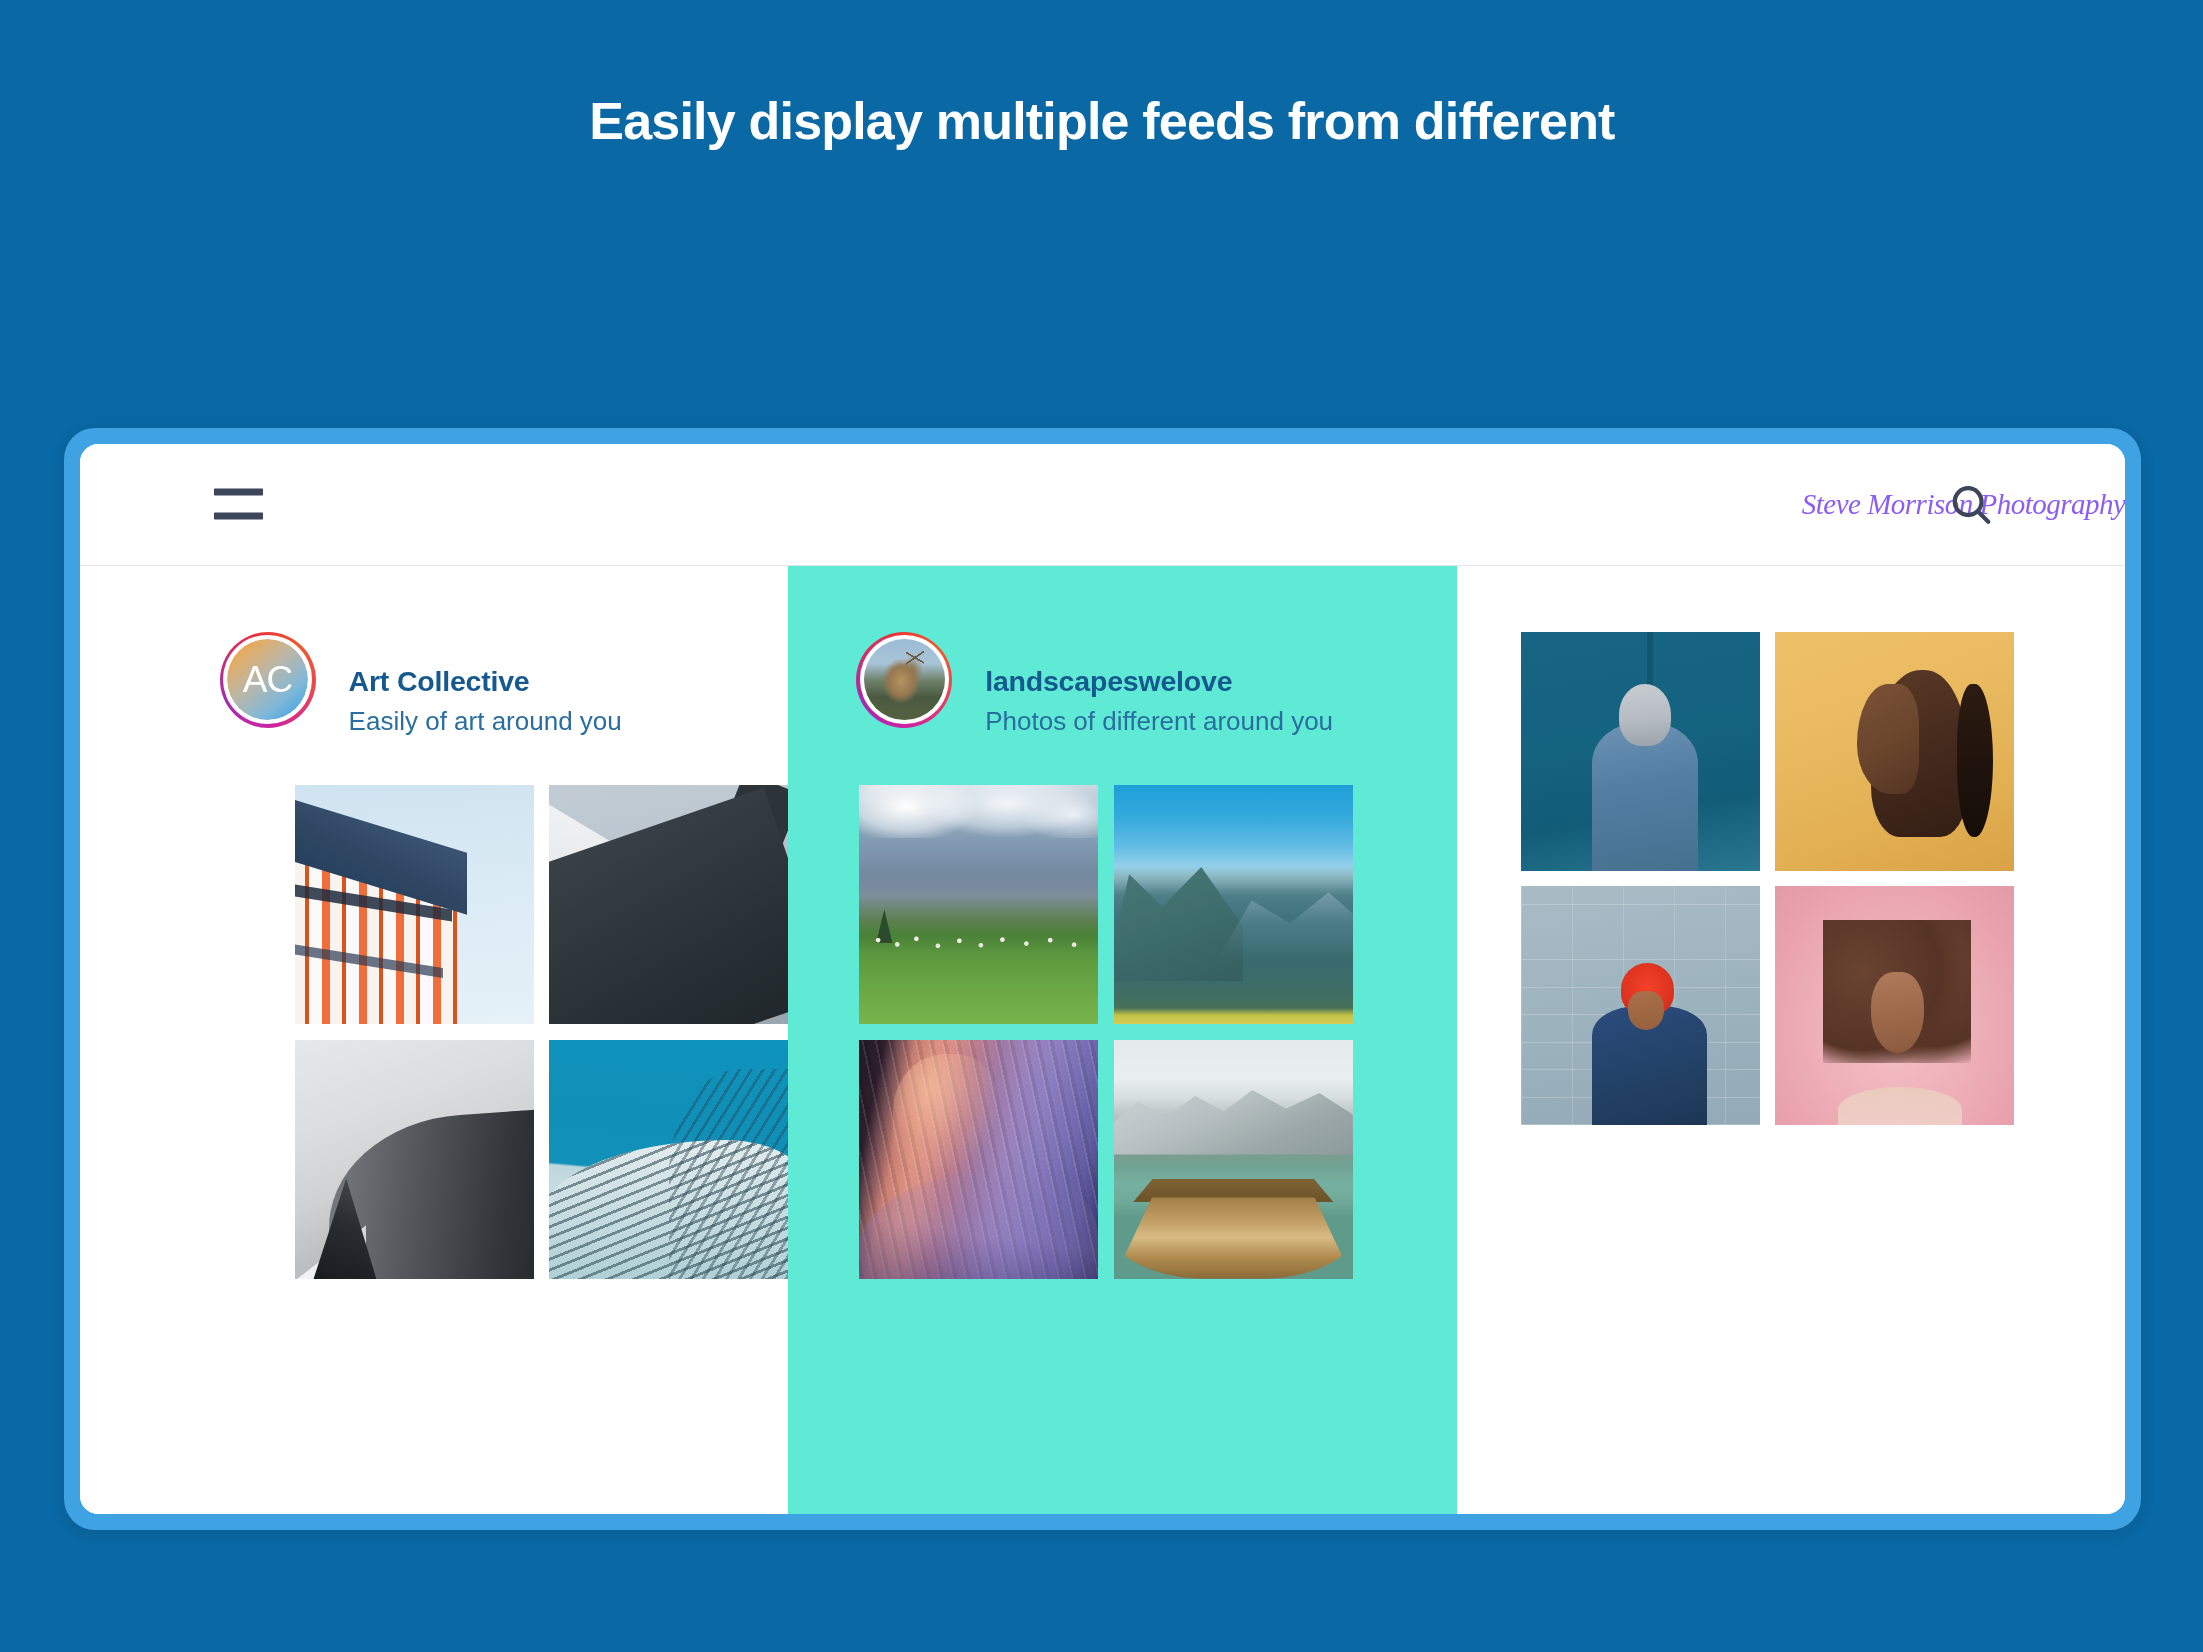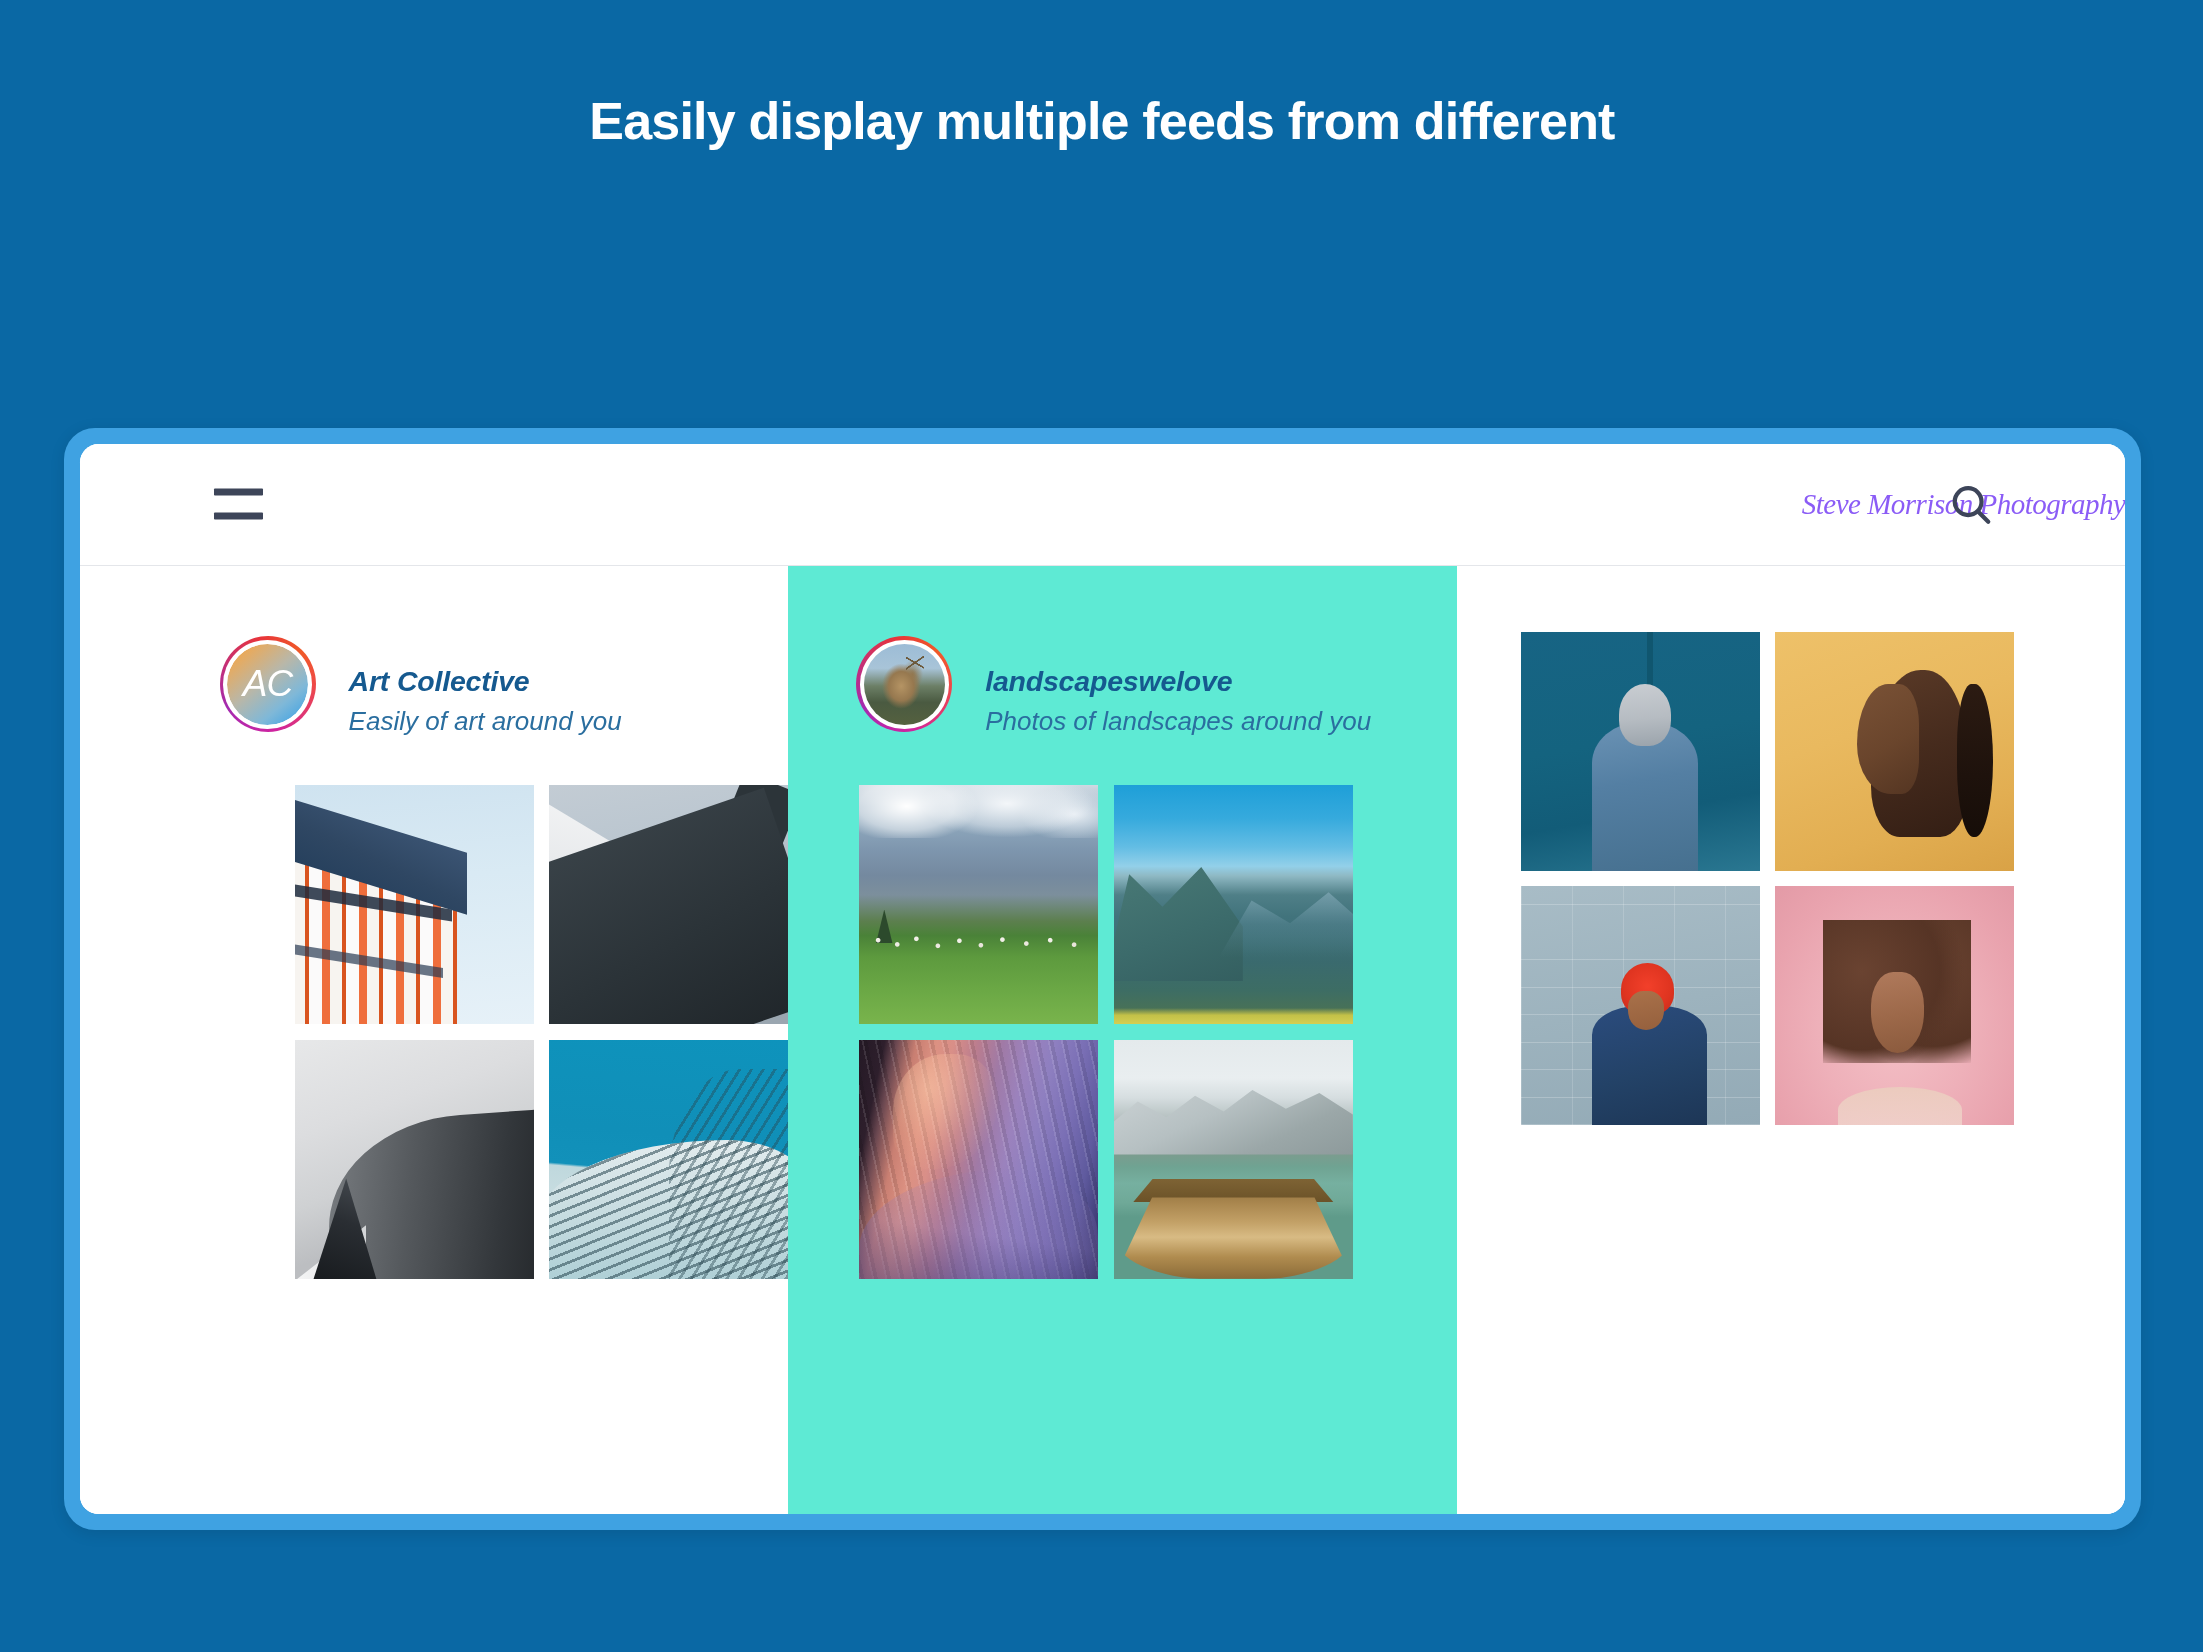--- a/index.html
+++ b/index.html
@@ -122,24 +122,22 @@
     flex: 1 1 0;
     padding: 66px 0 0 0;
     background: #ffffff;
   }
   .feed-col.shaded {
     background: #5eead4;
   }
 
   .feed-head {
     display: flex;
-    align-items: center;
     margin-left: 140px;
     margin-bottom: 48px;
-    font-style: italic;
   }
   .feed-col.shaded .feed-head { margin-left: 68px; }
   .feed-col.col3 .feed-head { margin-left: 63px; }
 
   
   .avatar-ring {
     width: 96px;
     height: 96px;
     flex: 0 0 96px;
     border-radius: 50%;
@@ -750,21 +748,21 @@
         <div class="feed-head">
           <div class="avatar-ring">
             <div class="avatar-inner-pad">
               <div class="avatar-img">
                 <div class="av-elk"></div>
               </div>
             </div>
           </div>
           <div class="feed-meta">
             <div class="feed-title">landscapeswelove</div>
-            <div class="feed-sub">Photos of landscapes around you</div>
+            <div class="feed-sub">Photos of different around you</div>
           </div>
         </div>
         <div class="photo-grid">
           <div class="photo ph-meadow">
             <div class="tree"></div>
           </div>
           <div class="photo ph-valley">
             <div class="bloom"></div>
           </div>
           <div class="photo ph-canyon">

